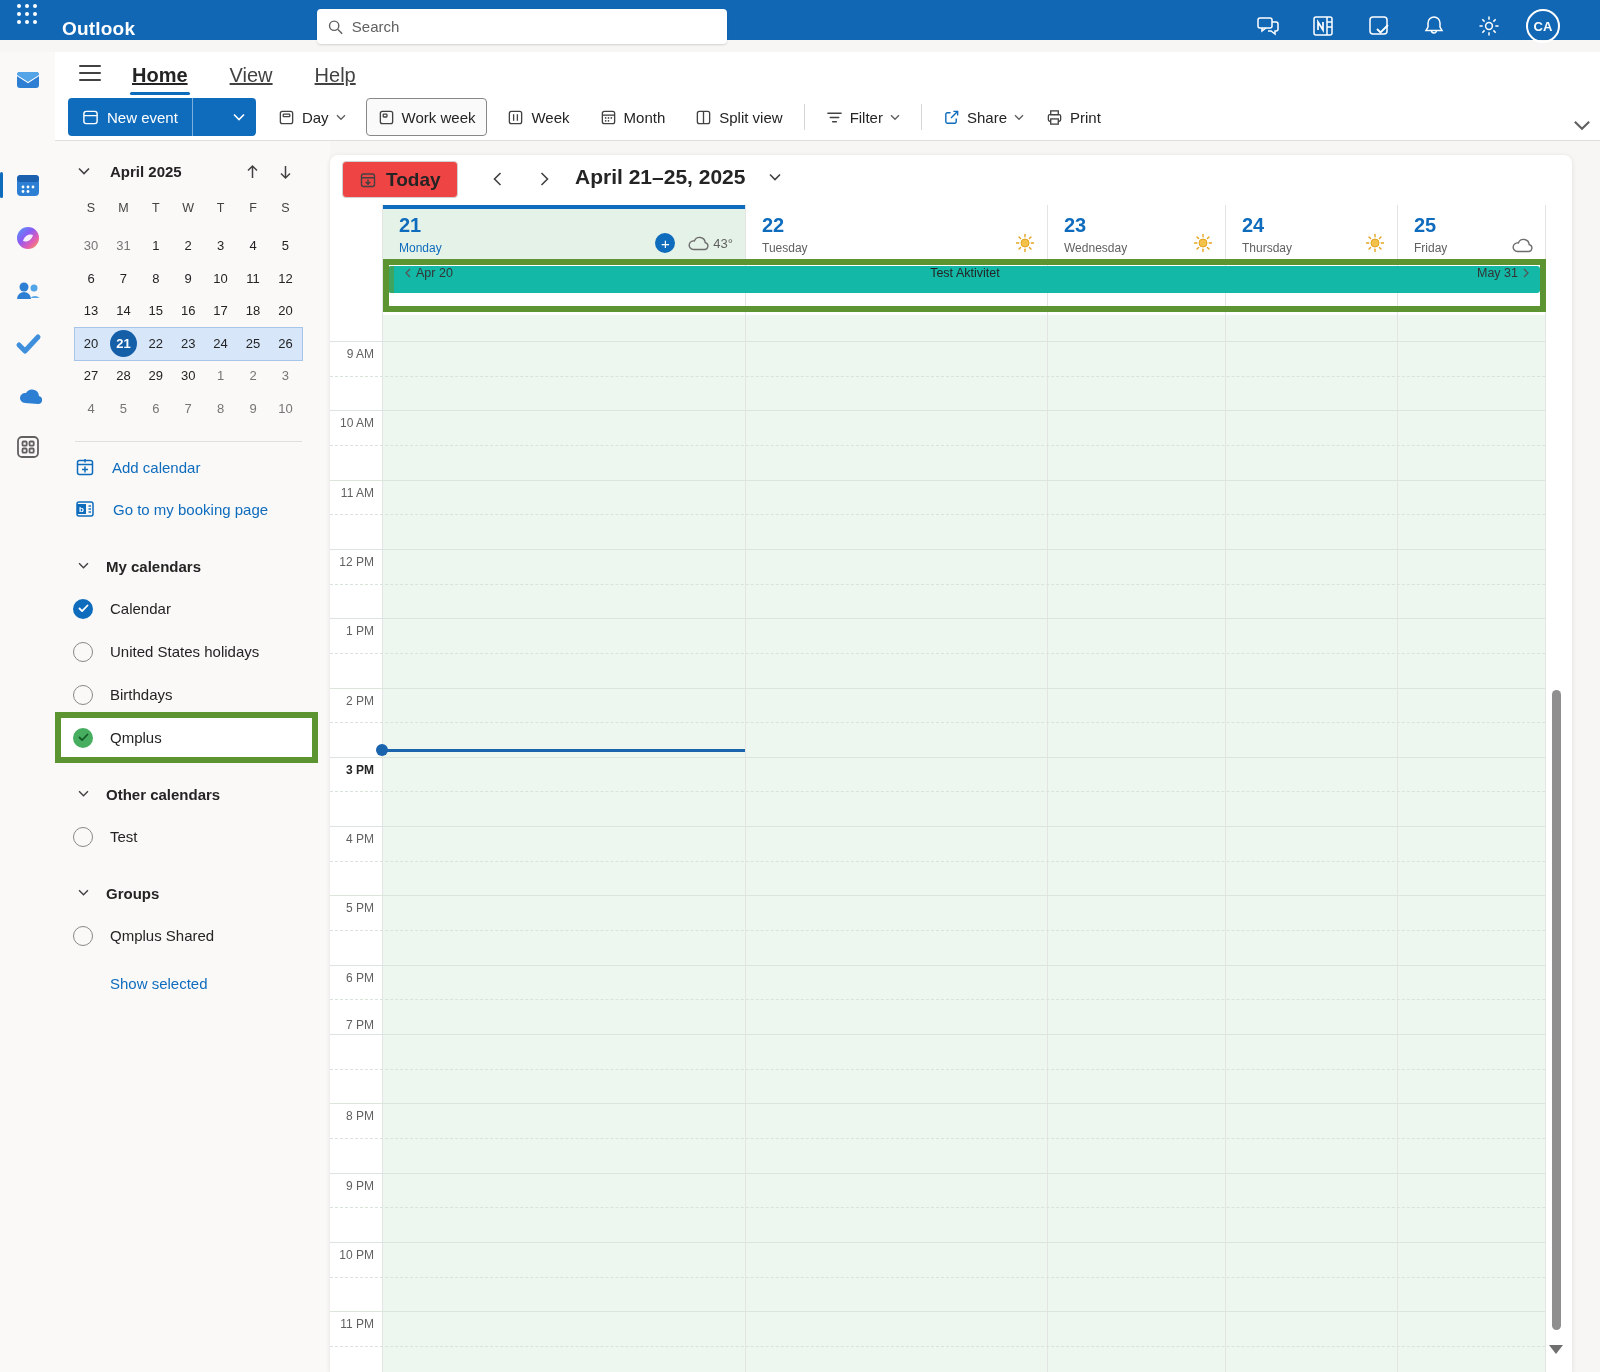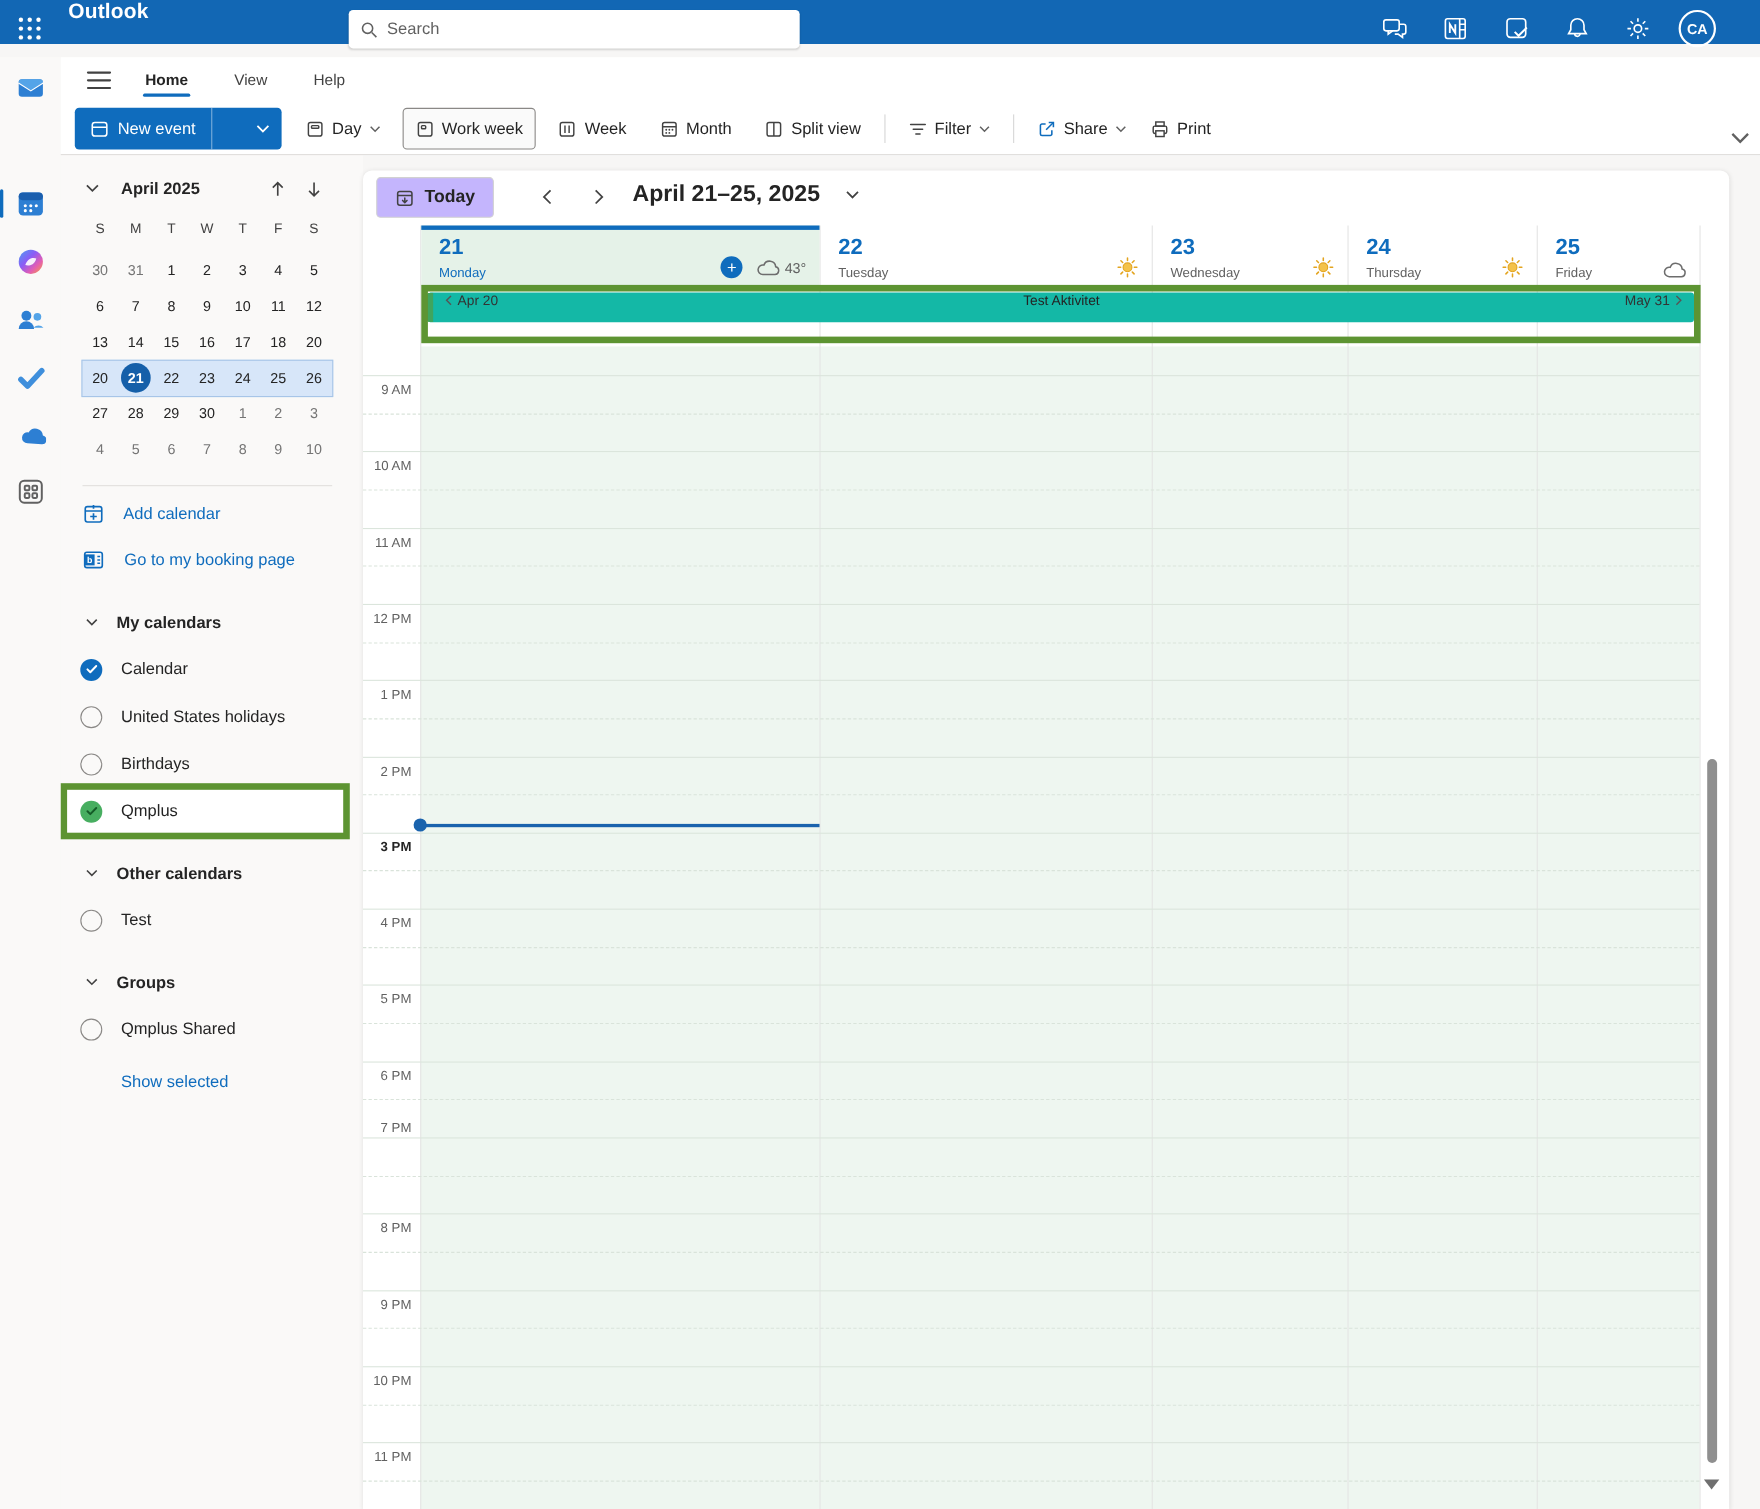--- a/index.html
+++ b/index.html
@@ -1,39 +1,39 @@
 <!DOCTYPE html>
 <html><head>
 <meta charset="utf-8">
 <style>
   * { box-sizing: border-box; margin: 0; padding: 0; }
   html,body { width:1600px; height:1372px; overflow:hidden; }
   body { font-family:"Liberation Sans","DejaVu Sans",sans-serif; position:relative; background:#f7f6f5; }
   svg { display:block; }
 
   
-  #topbar { position:absolute; left:0; top:0; width:1600px; height:40px; background:#1267b4; z-index:30; display:flex; align-items:flex-start; }
+  #topbar { position:absolute; left:0; top:0; width:1600px; height:40px; background:#1267b4; z-index:30; display:flex; align-items:flex-end; }
   #waffle { width:54px; height:52px; display:flex; align-items:center; justify-content:center; cursor:pointer; }
   #brand { color:#fff; font-size:19px; font-weight:700; letter-spacing:.2px; margin-left:8px; }
   #searchbox { position:absolute; left:317px; top:9px; width:410px; height:35px; background:#fff; border-radius:4px; display:flex; align-items:center; padding:0 10px; box-shadow:0 1px 2px rgba(0,0,0,.15); }
   #searchbox input { border:none; outline:none; font-size:15px; color:#424242; width:100%; margin-left:8px; font-family:inherit; background:transparent; }
   #searchbox input::placeholder { color:#616161; }
   .tb-icon { position:absolute; top:13px; width:26px; height:26px; color:#fff; cursor:pointer; }
   #avatar { position:absolute; left:1526px; top:9px; width:34px; height:34px; border-radius:50%; border:2px solid #fff; color:#fff; font-size:13px; font-weight:700; display:flex; align-items:center; justify-content:center; cursor:pointer; }
 
   
   #rail { position:absolute; left:0; top:52px; width:55px; height:1320px; background:#faf9f8; z-index:20; }
   .rail-item { position:absolute; left:14px; width:28px; height:28px; cursor:pointer; }
   #rail-active-bar { position:absolute; left:0; top:120px; width:3px; height:26px; background:#0f6cbd; border-radius:2px; }
 
   
   #ribbon { position:absolute; left:55px; top:52px; width:1545px; height:89px; background:#fff; border-bottom:1px solid #e1dfdd; z-index:10; }
   #hamburger { position:absolute; left:23px; top:10px; width:24px; height:22px; cursor:pointer; }
   #tabs { position:absolute; left:75px; top:8px; display:flex; gap:38px; }
-  .tab { font-size:14px; color:#424242; padding:4px 2px; cursor:pointer; position:relative; }
+  .tab { font-size:20px; color:#424242; padding:4px 2px; cursor:pointer; position:relative;text-decoration:underline; }
   .tab.active { font-weight:700; color:#242424; }
   .tab.active::after { content:""; position:absolute; left:0; right:0; bottom:-4px; height:3px; border-radius:2px; background:#0f6cbd; }
   #toolbar { position:absolute; left:13px; top:45px; height:40px; display:flex; align-items:center; }
   .tbtn { display:flex; align-items:center; gap:7px; height:38px; padding:0 11px; border-radius:4px; font-size:15px; color:#242424; cursor:pointer; white-space:nowrap; }
   .tbtn svg { flex:none; }
   #new-event { background:#0f6cbd; color:#fff; padding:0; overflow:hidden; margin-right:11px;gap:30px; }
   #new-event .ne-main { display:flex; align-items:center; gap:8px; padding:0 14px; height:100%; border-right:1px solid rgba(255,255,255,.45); }
   #new-event .ne-arrow { width:33px; height:100%; display:flex; align-items:center; justify-content:center; }
   .outlined { border:1px solid #8a8886; background:#fafafa; }
   .tb-divider { width:1px; height:26px; background:#d6d6d6; margin:0 10px; }
@@ -61,21 +61,21 @@
   .cal-item { height:43px; display:flex; align-items:center; padding-left:18px; gap:17px; cursor:pointer; position:relative; }
   .cal-item .lbl { font-size:15px; color:#242424; position:relative; z-index:2; }
   .chk { width:20px; height:20px; border-radius:50%; flex:none; position:relative; z-index:2; }
   .chk.off { border:1.5px solid #8a8886; background:transparent; }
   .chk.on { display:flex; align-items:center; justify-content:center; }
   .anno-inner { position:absolute; left:0; top:-4px; width:263px; height:51px; background:#fff; border:6px solid #5d9432; z-index:1; }
   #show-selected { font-size:15px; color:#0f6cbd; margin:18px 0 0 55px; display:inline-block; cursor:pointer; }
 
   
   #card { position:absolute; left:330px; top:155px; width:1242px; height:1217px; background:#fff; border-radius:8px 8px 0 0; box-shadow:0 1px 5px rgba(0,0,0,.10); z-index:6; overflow:hidden; }
-  #today-btn { position:absolute; left:12px; top:6px; height:37px; padding:0 16px; border:1px solid #d1d1d1; border-radius:4px; background:#c4b5fd; display:flex; align-items:center; gap:9px; font-size:16px; font-weight:600; color:#242424; cursor:pointer; }
+  #today-btn { position:absolute; left:12px; top:6px; height:37px; padding:0 16px; border:1px solid #d1d1d1; border-radius:4px; background:#ef4444; display:flex; align-items:center; gap:9px; font-size:19px; font-weight:600; color:#242424; cursor:pointer; }
   .nav-chev { position:absolute; top:13px; width:22px; height:22px; color:#424242; cursor:pointer; }
   #range-title { position:absolute; left:245px; top:10px; font-size:21px; font-weight:700; color:#242424; cursor:pointer; }
   #range-chev { position:absolute; left:438px; top:18px; color:#424242; cursor:pointer; }
 
   .vline { position:absolute; top:50px; bottom:0; width:1px; background:#e4e4e4; z-index:1; }
   #grid-bg { position:absolute; left:52px; top:160px; width:1163px; bottom:0; background:#eef6f0; }
   .day-cell { position:absolute; top:50px; height:55px; z-index:2; }
   .day-cell.today { background:#e5f2e8; }
   .day-topbar { position:absolute; left:0; right:0; top:0; height:4px; background:#0f6cbd; }
   .day-num { position:absolute; left:16px; top:9px; font-size:20px; font-weight:600; color:#0f6cbd; }

